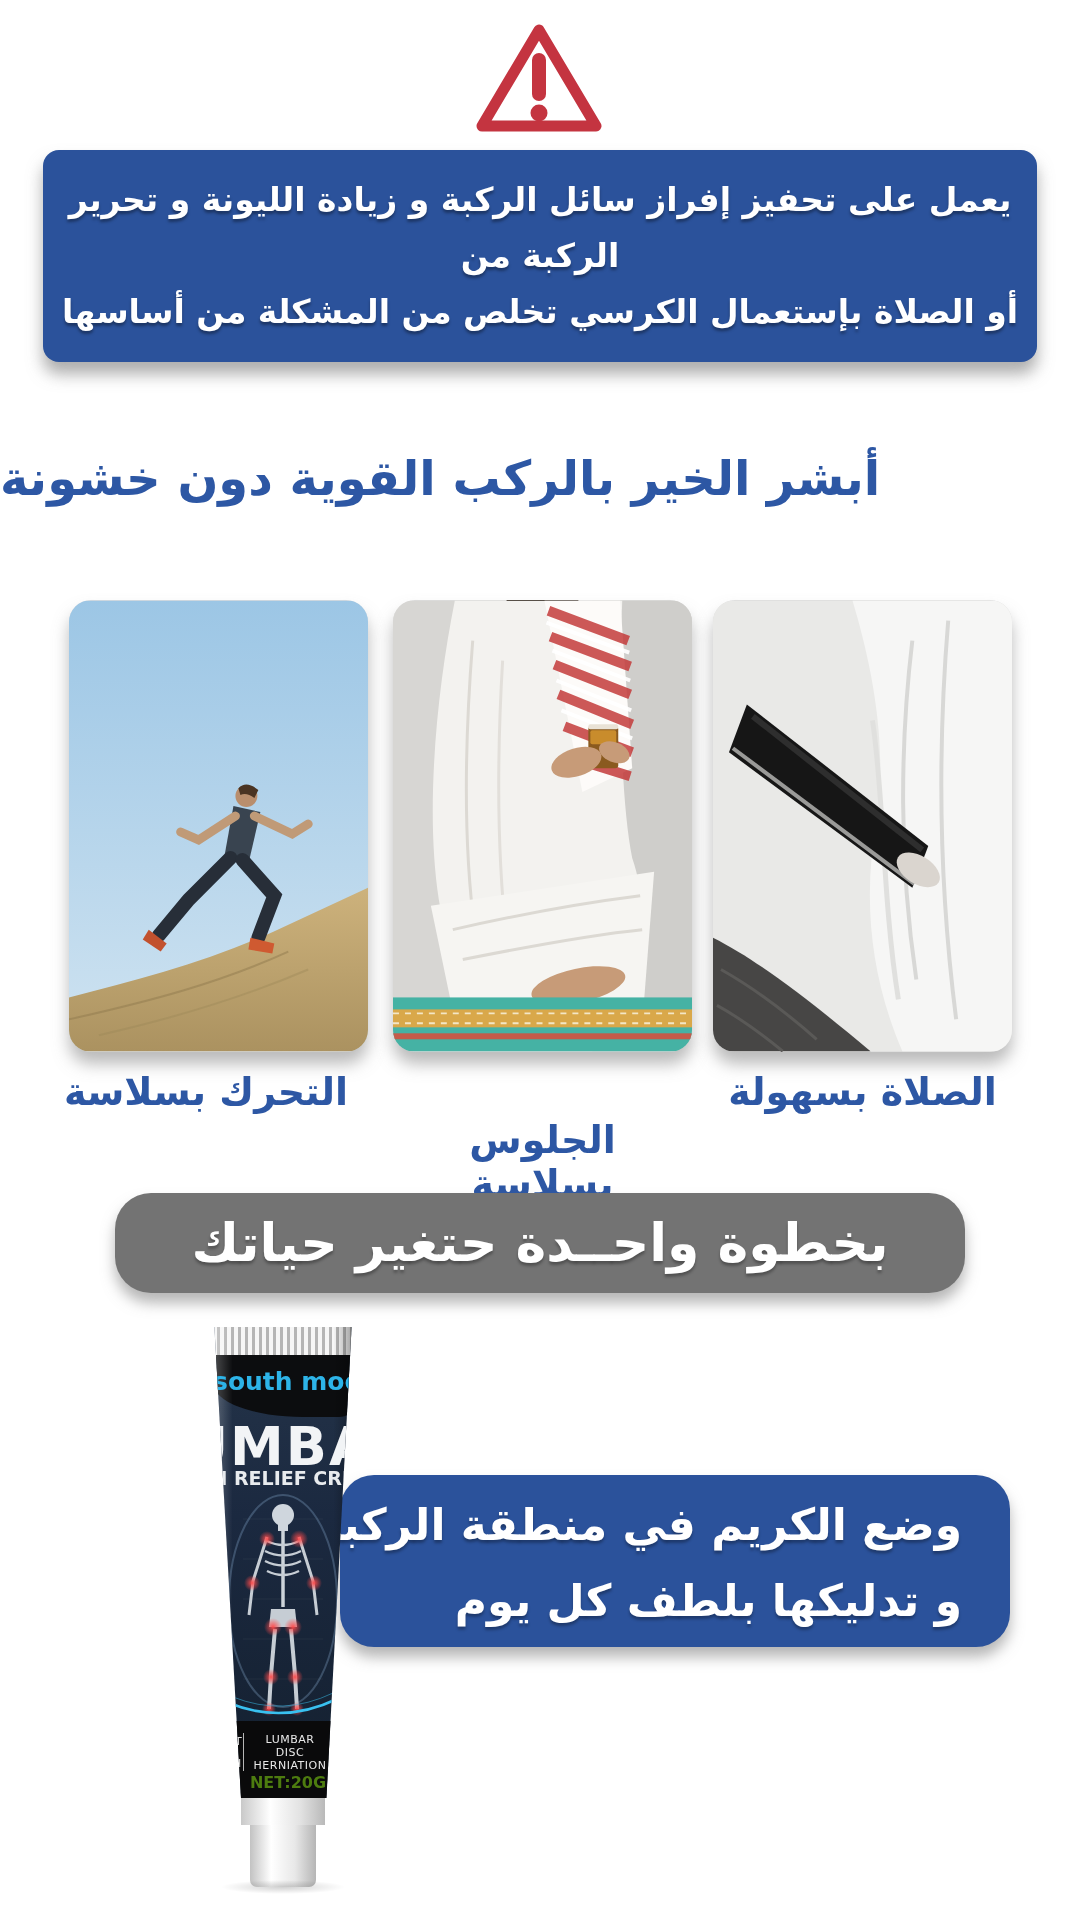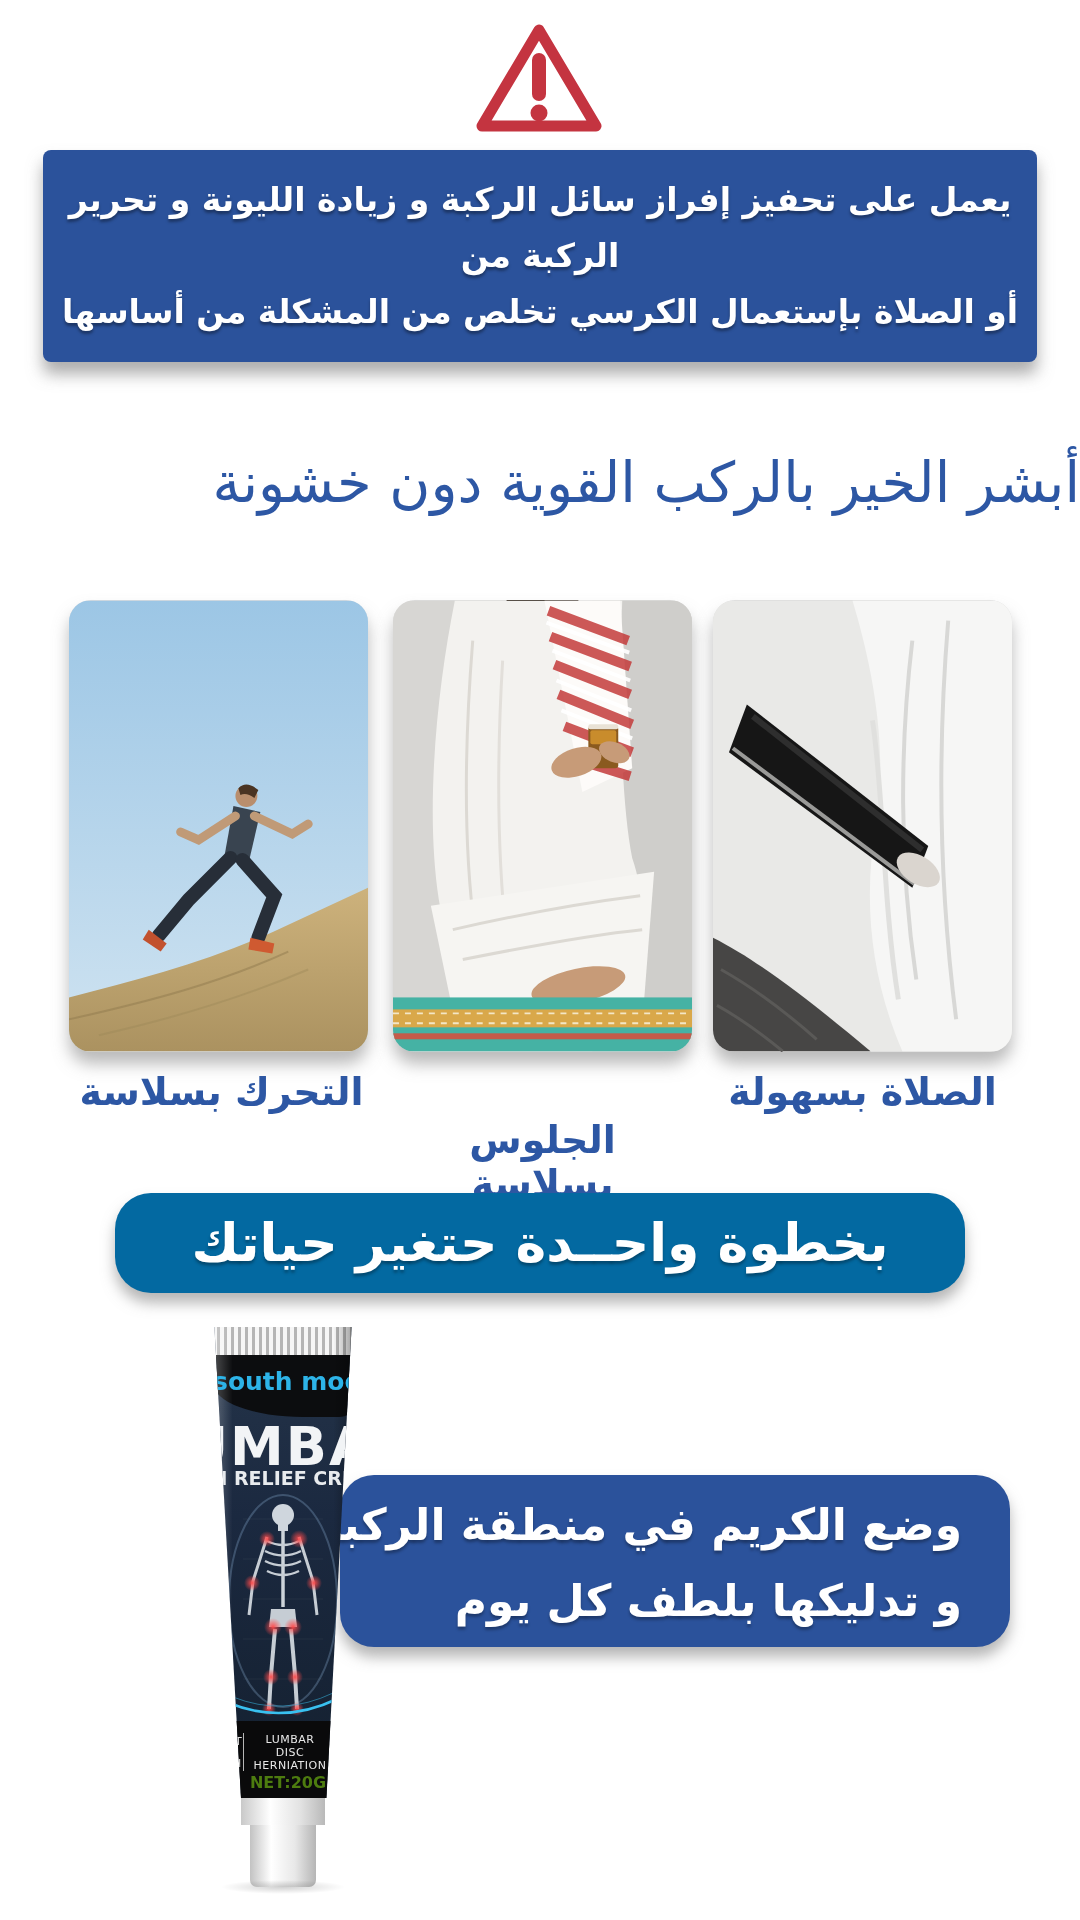--- a/index.html
+++ b/index.html
@@ -5,49 +5,49 @@
   html,body{margin:0;padding:0;background:#ffffff;}
   #page{
     position:relative;width:1080px;height:1920px;background:#ffffff;overflow:hidden;
     font-family:"DejaVu Sans",sans-serif;
   }
   
   .warning-icon{position:absolute;left:470px;top:18px;width:138px;height:122px;}
   
   .intro-box{
     position:absolute;left:43px;top:150px;width:994px;height:212px;
-    background:#2b529b;border-radius:8px;
+    background:#2b529b;border-radius:16px;
     box-shadow:0 12px 16px rgba(105,105,105,.55);
     display:flex;flex-direction:column;justify-content:center;
   }
   .intro-line{
     direction:rtl;text-align:center;color:#ffffff;font-weight:bold;
     font-size:33px;line-height:56px;text-shadow:0 3px 3px rgba(0,0,0,.35);
   }
   
   .headline{
-    position:absolute;left:0;top:450px;width:1080px;direction:rtl;text-align:right;
-    color:#2d57a4;font-size:56px;font-weight:normal;
+    position:absolute;left:0;top:450px;width:1080px;direction:rtl;text-align:left;
+    color:#2d57a4;font-size:48px;font-weight:bold;
   }
   
   .photo-card{
     position:absolute;top:600px;width:299px;height:452px;border-radius:22px;overflow:hidden;
     box-shadow:0 12px 16px rgba(120,120,120,.5);background:#ddd;z-index:1;
   }
   .photo-card svg{display:block;width:100%;height:100%;}
   .card-1{left:69px;} .card-2{left:393px;} .card-3{left:713px;}
   .caption{
     position:absolute;top:1070px;width:299px;direction:rtl;text-align:center;
     color:#2d57a4;font-size:38px;font-weight:bold;
   }
-  .cap-1{left:72px;} .cap-2{left:393px;margin-top:48px;} .cap-3{left:713px;}
+  .cap-1{left:49px;text-align:right;} .cap-2{left:393px;margin-top:48px;} .cap-3{left:713px;}
   
   .step-banner{
     position:absolute;left:115px;top:1193px;width:850px;height:100px;border-radius:36px;
-    background:#0369a1;box-shadow:0 10px 14px rgba(110,110,110,.5);
+    background:#737373;box-shadow:0 10px 14px rgba(110,110,110,.5);
     color:#fff;font-size:52px;font-weight:bold;text-align:center;line-height:100px;
     direction:rtl;text-shadow:0 3px 3px rgba(0,0,0,.3);
   }
   
   .usage-banner{
     position:absolute;left:340px;top:1475px;width:670px;height:172px;border-radius:34px;
     background:#2b529b;box-shadow:0 10px 14px rgba(110,110,110,.5);
     direction:rtl;box-sizing:border-box;padding:12px 48px 0 20px;z-index:2;
   }
   .usage-line{

